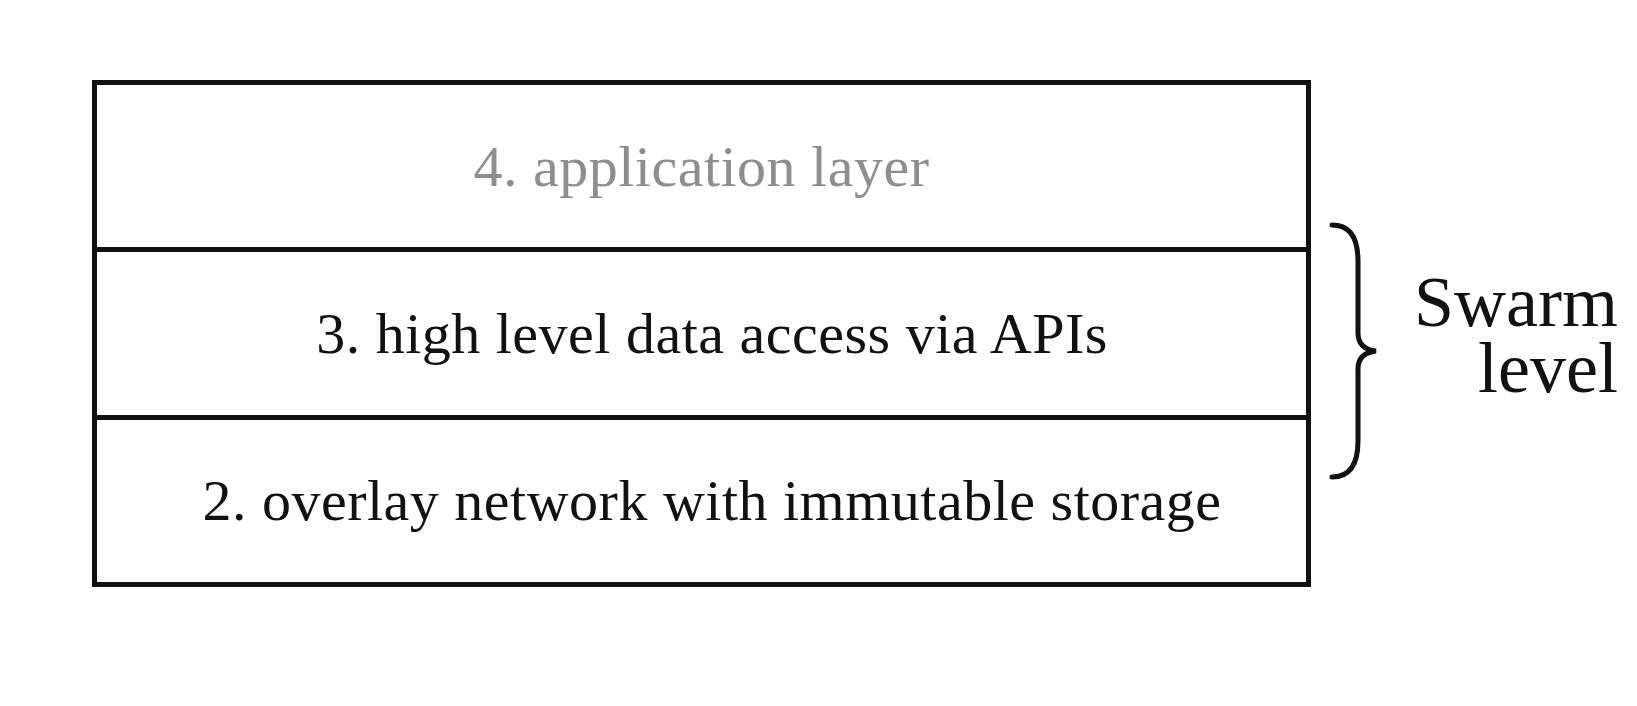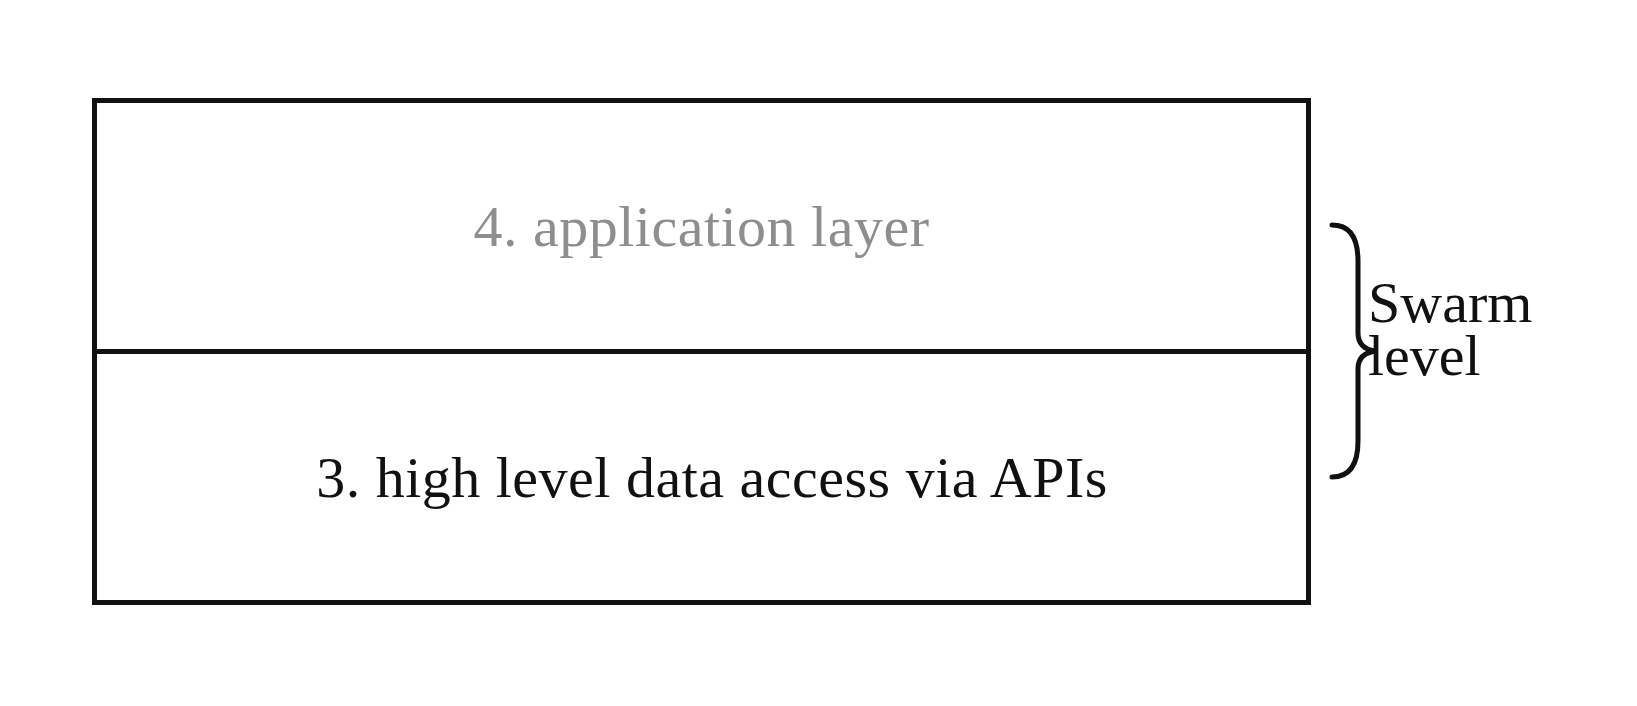--- a/index.html
+++ b/index.html
@@ -11,21 +11,21 @@
     position: relative;
     width: 1637px;
     height: 706px;
     background: #ffffff;
     overflow: hidden;
     font-family: "Liberation Serif", "DejaVu Serif", serif;
   }
   .stack-box {
     position: absolute;
     left: 92px;
-    top: 98px;
+    top: 80px;
     width: 1219px;
     height: 507px;
     box-sizing: border-box;
     border: 5px solid #111111;
     background: #ffffff;
     display: flex;
     flex-direction: column;
   }
   .layer {
     flex: 1 1 0;
@@ -53,40 +53,43 @@
   }
   .brace path {
     fill: none;
     stroke: #111111;
     stroke-width: 5;
     stroke-linecap: round;
   }
   .brace-label {
     position: absolute;
     left: 1368px;
-    top: 276px;
+    top: 269px;
     width: 250px;
-    text-align: left;
-    font-size: 58px;
+    text-align: right;
+    font-size: 72px;
     line-height: 0.92;
     color: #111111;
   }
 </style>
 </head>
 <body>
 
 <div class="canvas">
 
   <div class="stack-box">
     <div class="layer muted">
       <span>4. application layer</span>
     </div>
     <div class="layer">
       <span>3. high level data access via APIs</span>
     </div>
+    <div class="layer">
+      <span>2. overlay network with immutable storage</span>
+    </div>
   </div>
 
   <svg class="brace" viewBox="0 0 54 260" preserveAspectRatio="none" aria-hidden="true">
     <path d="M 6,4 Q 32,4 32,40 L 32,112 Q 32,128 50,130 Q 32,132 32,148 L 32,220 Q 32,256 6,256"></path>
   </svg>
 
   <div class="brace-label">
     <div>Swarm</div>
     <div>level</div>
   </div>

